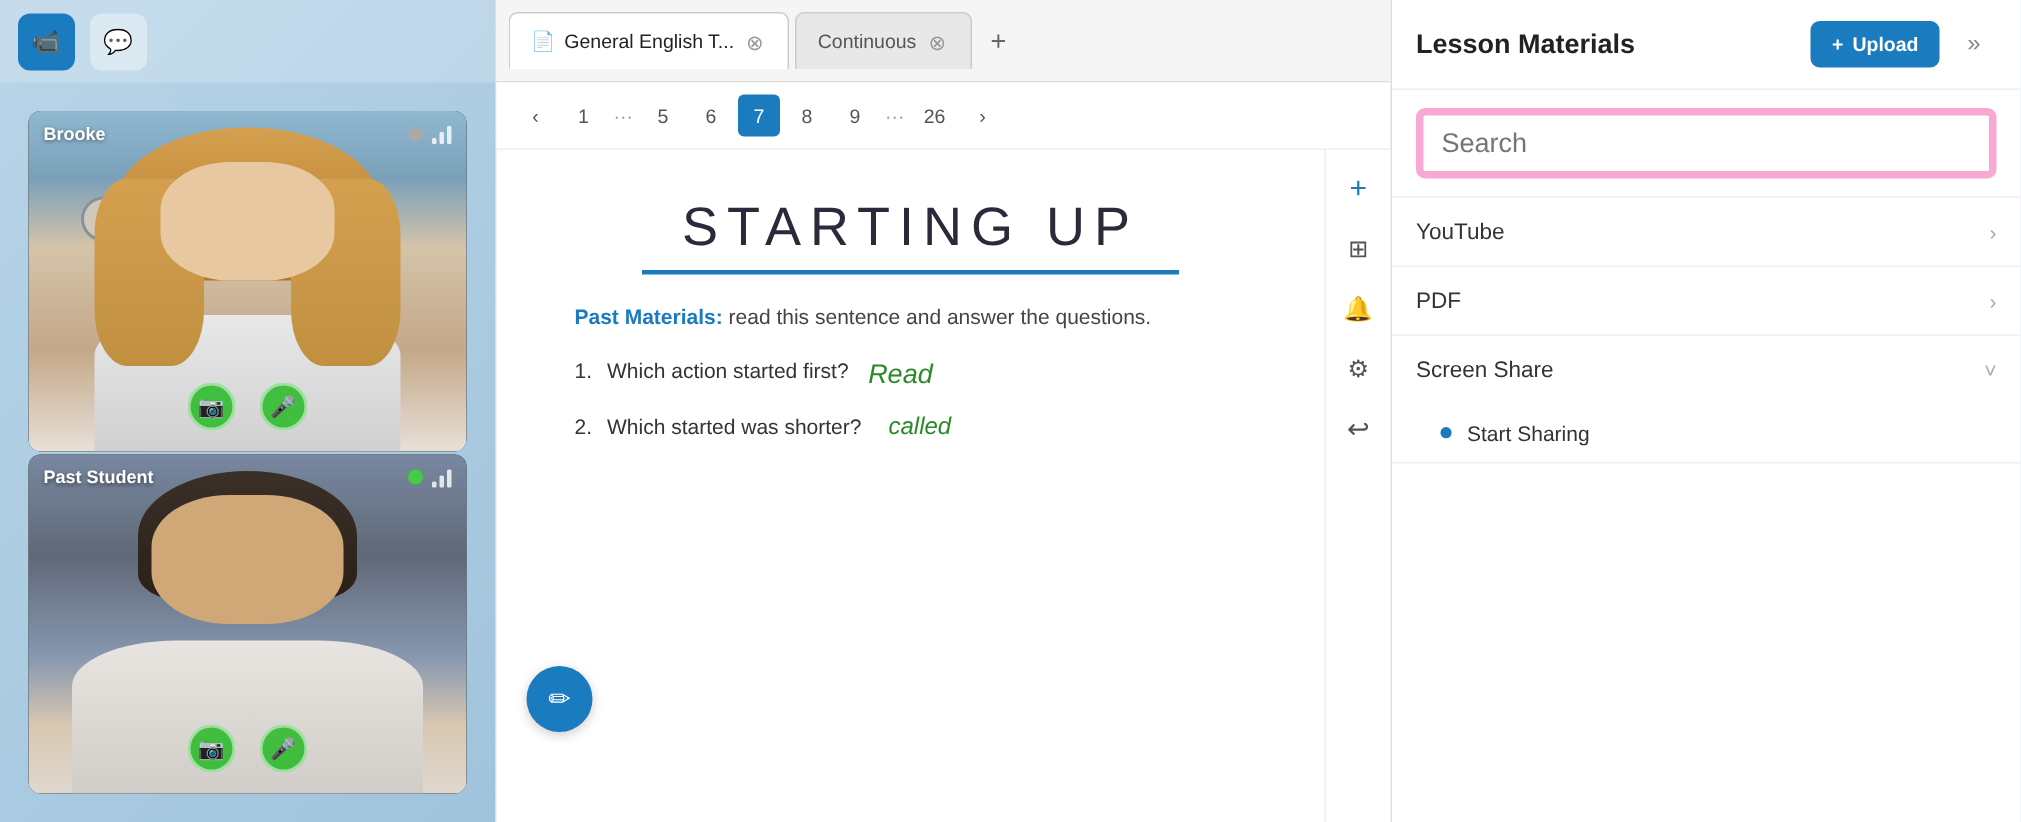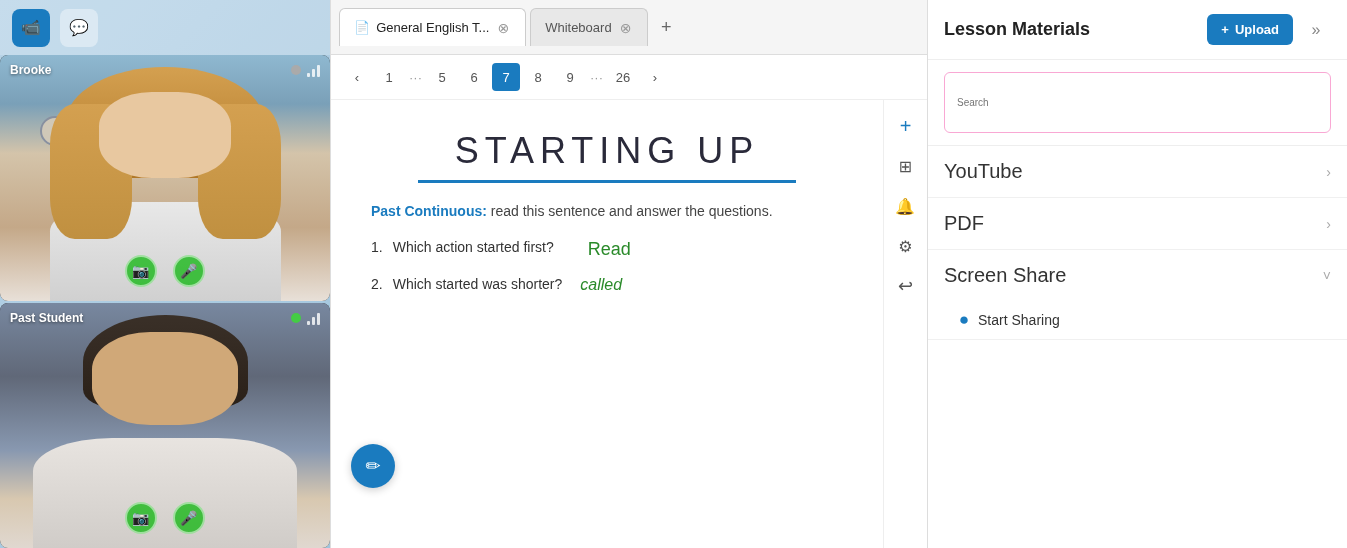--- a/index.html
+++ b/index.html
@@ -49,21 +49,21 @@
     .top-bar-btn.chat {
       background: rgba(255,255,255,0.4);
       color: #555;
     }
 
     .video-container {
       flex: 1;
       display: flex;
       flex-direction: column;
       gap: 2px;
-      padding: 0;
+      padding: 19px;
     }
 
     .video-tile {
       flex: 1;
       border-radius: 8px;
       overflow: hidden;
       position: relative;
       background: #2a2a2a;
     }
 
@@ -234,21 +234,21 @@
     
     .doc-area {
       flex: 1;
       overflow: hidden;
       position: relative;
       display: flex;
     }
 
     .doc-content {
       flex: 1;
-      padding: 30px 40px;
+      padding: 30px 52px;
       overflow-y: auto;
       position: relative;
     }
 
     .doc-title {
       font-size: 36px;
       font-weight: 300;
       letter-spacing: 6px;
       color: #2a2a3a;
       text-align: center;
@@ -290,21 +290,22 @@
       margin-bottom: 16px;
       display: flex;
       align-items: flex-start;
       gap: 10px;
     }
 
     .handwritten {
       font-family: 'Segoe Script', cursive, sans-serif;
       color: #2a8a2a;
       font-size: 18px;
-      margin-left: 24px;
+      font-style: italic;
+      margin-left: 3px;
     }
 
     .handwritten2 {
       font-family: 'Segoe Script', cursive, sans-serif;
       color: #2a8a2a;
       font-size: 16px;
       font-style: italic;
       margin-left: 8px;
     }
 
@@ -407,24 +408,24 @@
 
     .right-panel-search {
       display: flex;
       gap: 8px;
       padding: 12px 16px;
       border-bottom: 1px solid #eee;
     }
 
     .search-input {
       flex: 1;
-      padding: 24px 12px;
-      border: 1px solid #f9a8d4;
+      padding: 8px 12px;
+      border: 5px solid #f9a8d4;
       border-radius: 6px;
-      font-size: 10px;
+      font-size: 18px;
       color: #333;
       outline: none;
     }
 
     .file-type-select {
       display: flex;
       align-items: center;
       gap: 6px;
       padding: 8px 12px;
       border: 1px solid #ddd;
@@ -445,21 +446,21 @@
     .material-item {
       display: flex;
       align-items: center;
       justify-content: space-between;
       padding: 14px 16px;
       border-bottom: 1px solid #f0f0f0;
       cursor: pointer;
     }
 
     .material-item-label {
-      font-size: 20px;
+      font-size: 15px;
       color: #333;
       font-weight: 500;
     }
 
     .material-item-chevron {
       color: #aaa;
       font-size: 14px;
     }
 
     .material-item.screen-share {
@@ -602,21 +603,21 @@
 
 <div class="main-area">
 
   <div class="tab-bar">
     <div class="tab active">
       <span class="tab-icon">📄</span>
       <span>General English T...</span>
       <span class="tab-close">⊗</span>
     </div>
     <div class="tab">
-      <span>Whiteboard</span>
+      <span>Continuous</span>
       <span class="tab-close">⊗</span>
     </div>
     <button class="tab-add">+</button>
   </div>
 
   <div class="pagination-bar">
     <button class="page-btn">‹</button>
     <button class="page-btn">1</button>
     <span class="page-dots">···</span>
     <button class="page-btn">5</button>
@@ -628,21 +629,21 @@
     <button class="page-btn">26</button>
     <button class="page-btn">›</button>
   </div>
 
   <div class="doc-area">
     <div class="doc-content">
       <div class="doc-title">STARTING UP</div>
       <div class="doc-underline"></div>
 
       <p class="doc-instruction">
-        <span class="highlight">Past Continuous:</span>
+        <span class="highlight">Past Materials:</span>
         <span> read this sentence and answer the questions.</span>
       </p>
 
 
       <div class="doc-questions">
         <div class="doc-question">
           <span>1.</span>
           <span>Which action started first?</span>
           <span class="handwritten">Read</span>
         </div>

